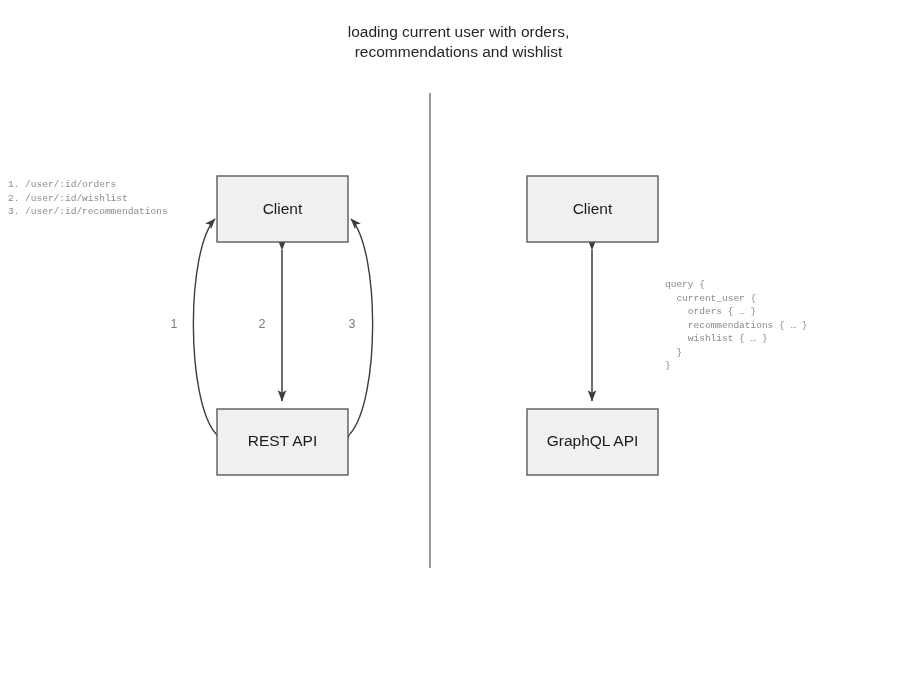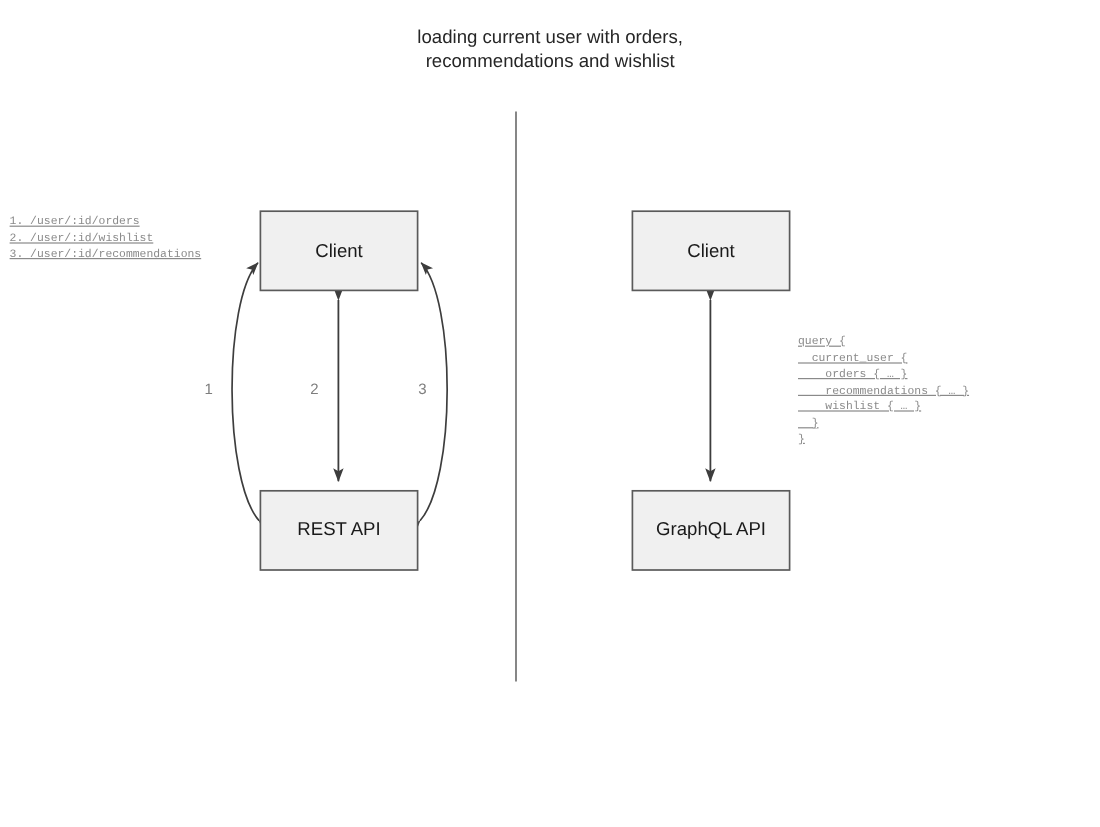--- a/index.html
+++ b/index.html
@@ -37,26 +37,24 @@
     position: absolute;
     font-family: "Liberation Mono", "DejaVu Sans Mono", monospace;
     font-size: 9.5px;
     line-height: 13.5px;
     color: #8a8a8a;
     white-space: pre;
   }
   #rest-endpoints-list {
     left: 8px;
     top: 178px;
-    text-decoration: underline;
   }
   #graphql-query-block {
     left: 665px;
     top: 278px;
-    text-decoration: underline;
   }
   .svg-layer {
     position: absolute;
     left: 0;
     top: 0;
   }
   .node-box {
     fill: #f0f0f0;
     stroke: #5a5a5a;
     stroke-width: 1.4;

